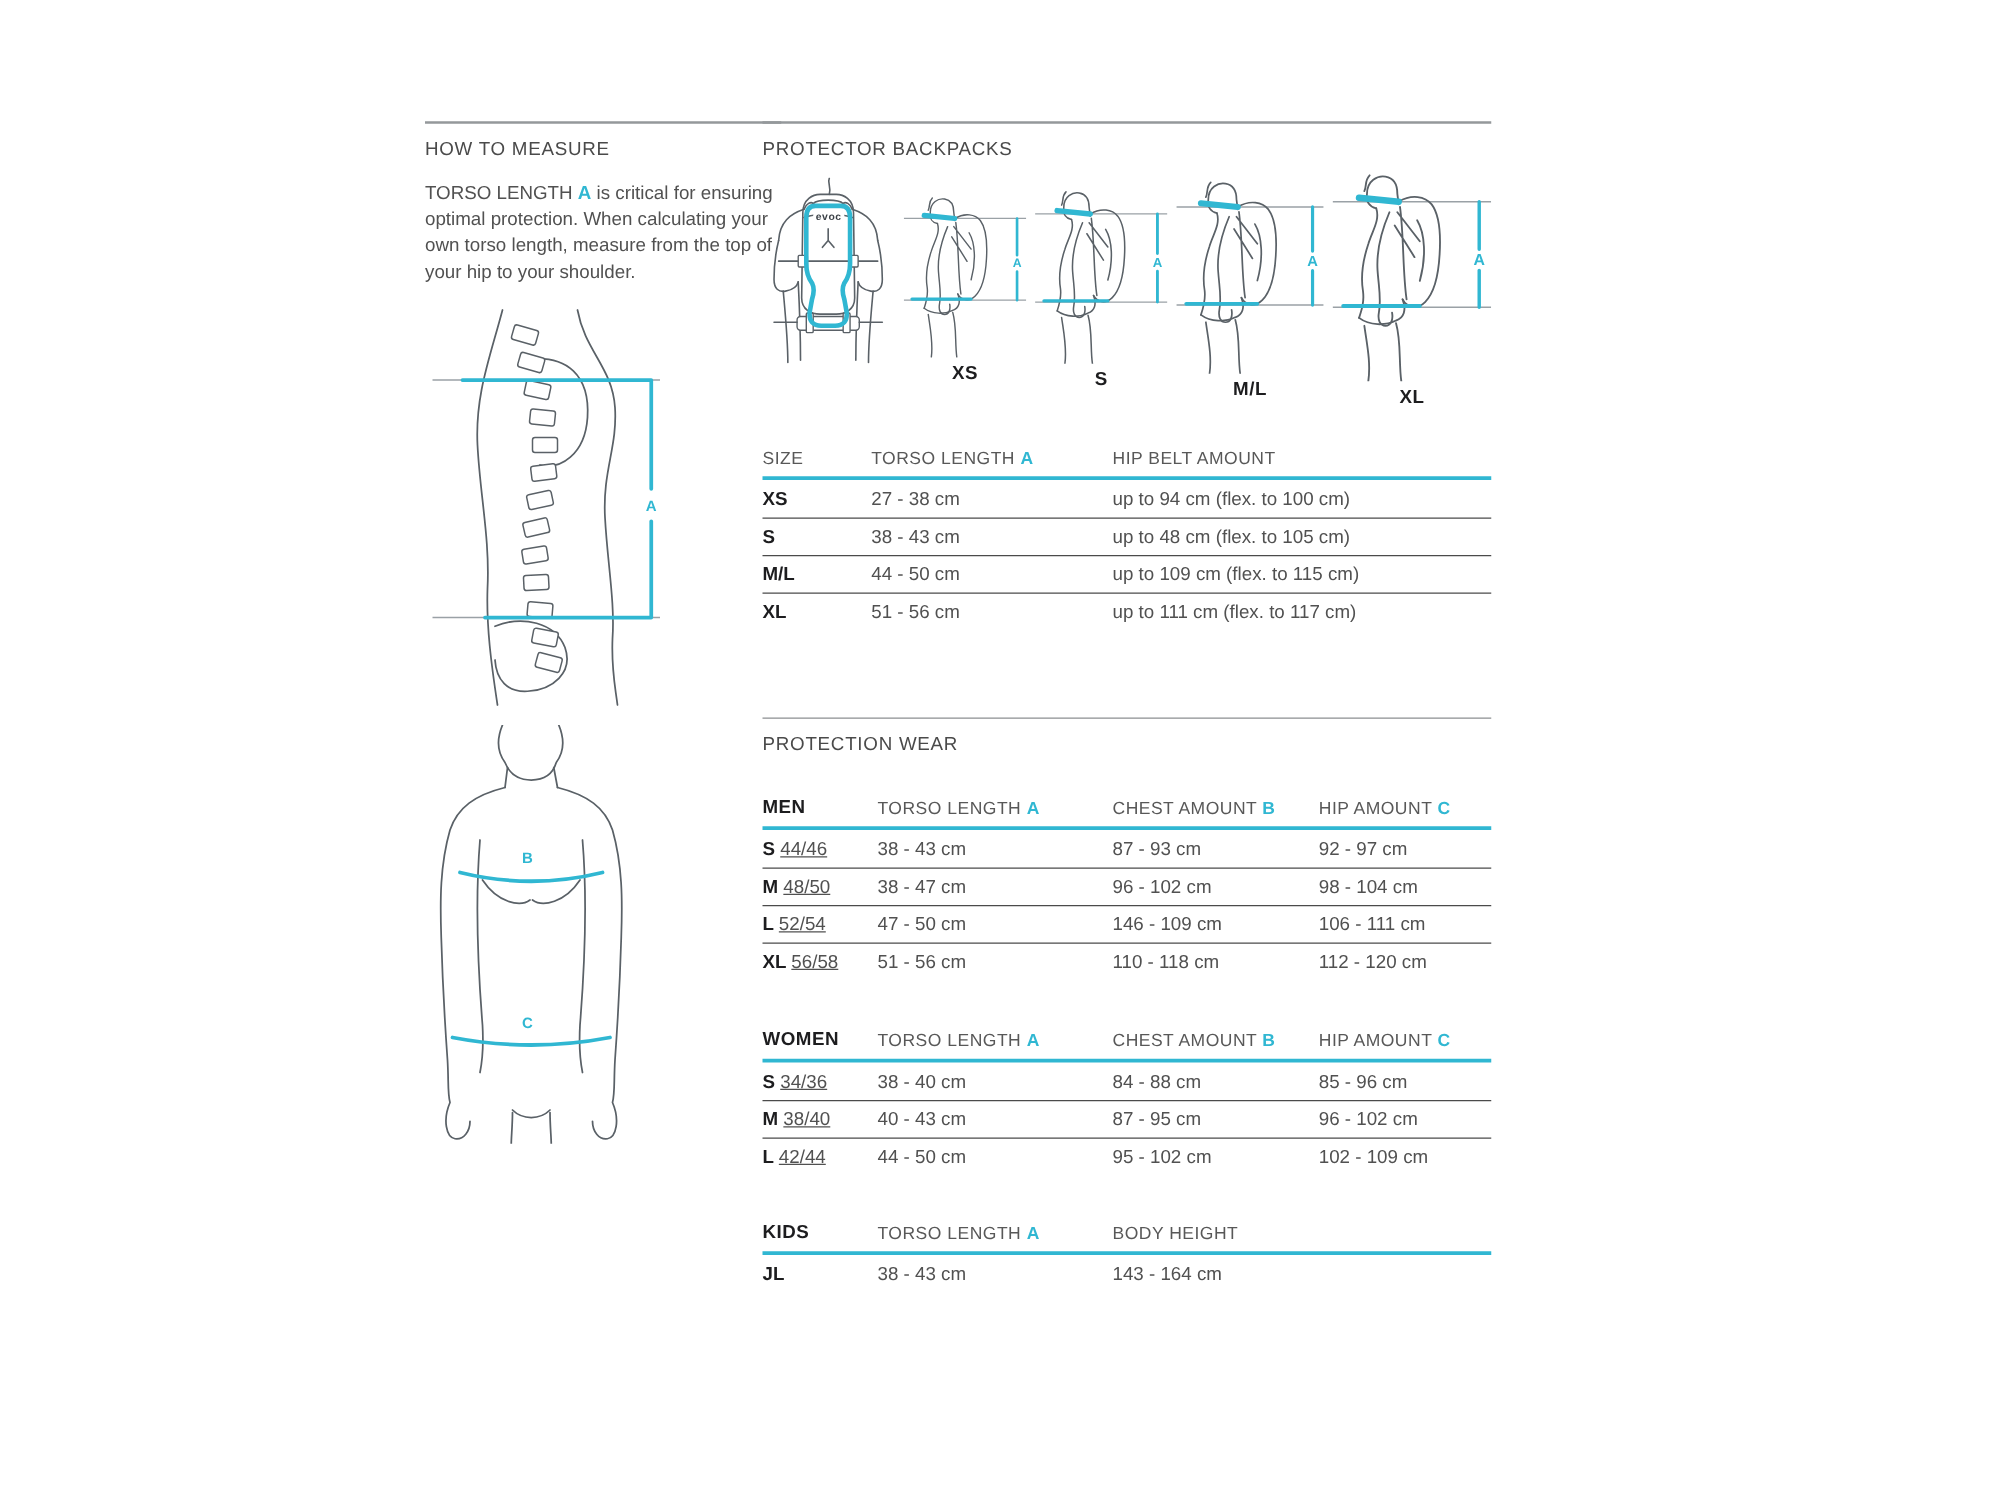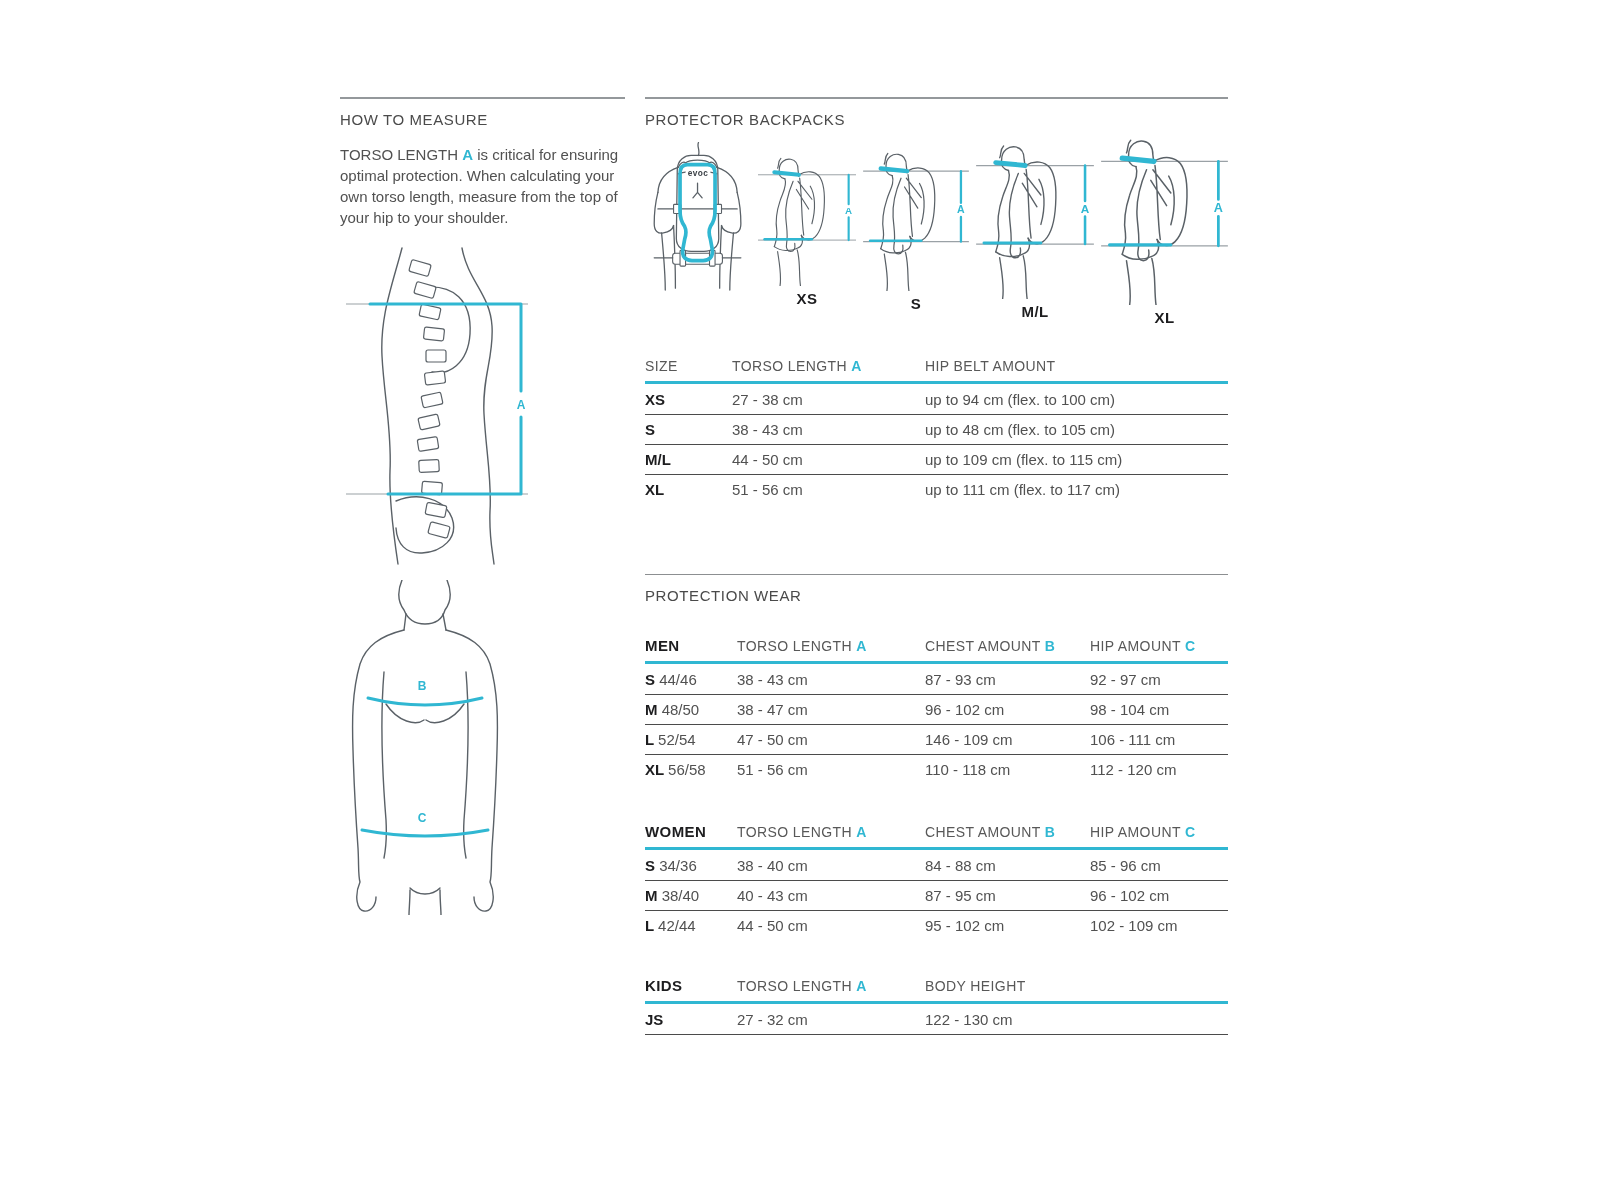--- a/index.html
+++ b/index.html
@@ -3,21 +3,21 @@
 <meta charset="utf-8">
 <style>
   :root { --accent:#30b7d2; --art:#5a6167; --meas:#9aa1a6; --txt:#515151; --dark:#1d1d1f; --head:#4a4a4a; --rule:#94989b; --rowline:#4b4b4b; }
   * { box-sizing:border-box; }
   html,body { margin:0; padding:0; }
   body { width:1600px; height:1200px; background:#ffffff; font-family:"Liberation Sans", sans-serif; color:var(--txt); }
   .page { position:relative; width:1600px; height:1036px; overflow:hidden; }
 
   .col { position:absolute; top:97px; border-top:2px solid var(--rule); }
   .col-left  { left:340px; width:285px; }
-  .col-right { left:645px; width:583px; }
+  .col-right { left:610px; width:583px; }
 
   h2.sec { margin:12px 0 0 0; font-size:15px; font-weight:400; color:var(--head); letter-spacing:0.6px; }
 
   .intro { margin:16px 0 0 0; font-size:15px; line-height:21px; color:var(--txt); }
   .accent { color:var(--accent); font-weight:700; }
 
   .spine-fig { margin-top:18px; display:block; }
   .front-fig { margin-top:14px; display:block; }
 
   
@@ -29,21 +29,21 @@
   
   .tbl { width:583px; }
   .thead { display:grid; align-items:end; padding-bottom:7px; border-bottom:3px solid var(--accent); font-size:14px; color:#585858; letter-spacing:0.4px; }
   .thead .group { font-weight:700; color:var(--dark); font-size:15px; }
   .trow { display:grid; height:30px; align-items:center; font-size:15px; color:var(--txt); }
   .tbody .trow + .trow { border-top:1px solid var(--rowline); }
   .g3a { grid-template-columns:87px 193px 1fr; }
   .g4  { grid-template-columns:92px 188px 165px 1fr; }
   .g3k { grid-template-columns:92px 188px 1fr; }
   .size-cell { font-weight:700; color:var(--dark); }
-  .size-cell .suffix { font-weight:400; color:var(--txt); }
+  .size-cell .suffix { font-weight:400; color:var(--txt);text-decoration:underline; }
 
   .tbl-backpacks { margin-top:34px; }
   .divider { margin-top:70px; border-top:1px solid #8c8f91; height:0; }
   .tbl-men { margin-top:33px; }
   .tbl-women { margin-top:39px; }
   .tbl-kids { margin-top:37px; }
 
   svg .art { fill:none; stroke:var(--art); stroke-width:1.4; stroke-linecap:round; stroke-linejoin:round; }
   svg .vert { fill:#ffffff; stroke:var(--art); stroke-width:1.2; }
   svg .meas { fill:none; stroke:var(--meas); stroke-width:1.2; }
@@ -306,25 +306,20 @@
     </div>
 
     <div class="tbl tbl-kids">
       <div class="thead g3k">
         <div class="group">KIDS</div>
         <div><span>TORSO LENGTH</span> <span class="accent">A</span></div>
         <div>BODY HEIGHT</div>
       </div>
       <div class="tbody">
         <div class="trow g3k">
-          <div class="size-cell">JS</div>
-          <div>27 - 32 cm</div>
-          <div>122 - 130 cm</div>
-        </div>
-        <div class="trow g3k">
           <div class="size-cell">JL</div>
           <div>38 - 43 cm</div>
           <div>143 - 164 cm</div>
         </div>
       </div>
     </div>
 
   </section>
 </div>
 

